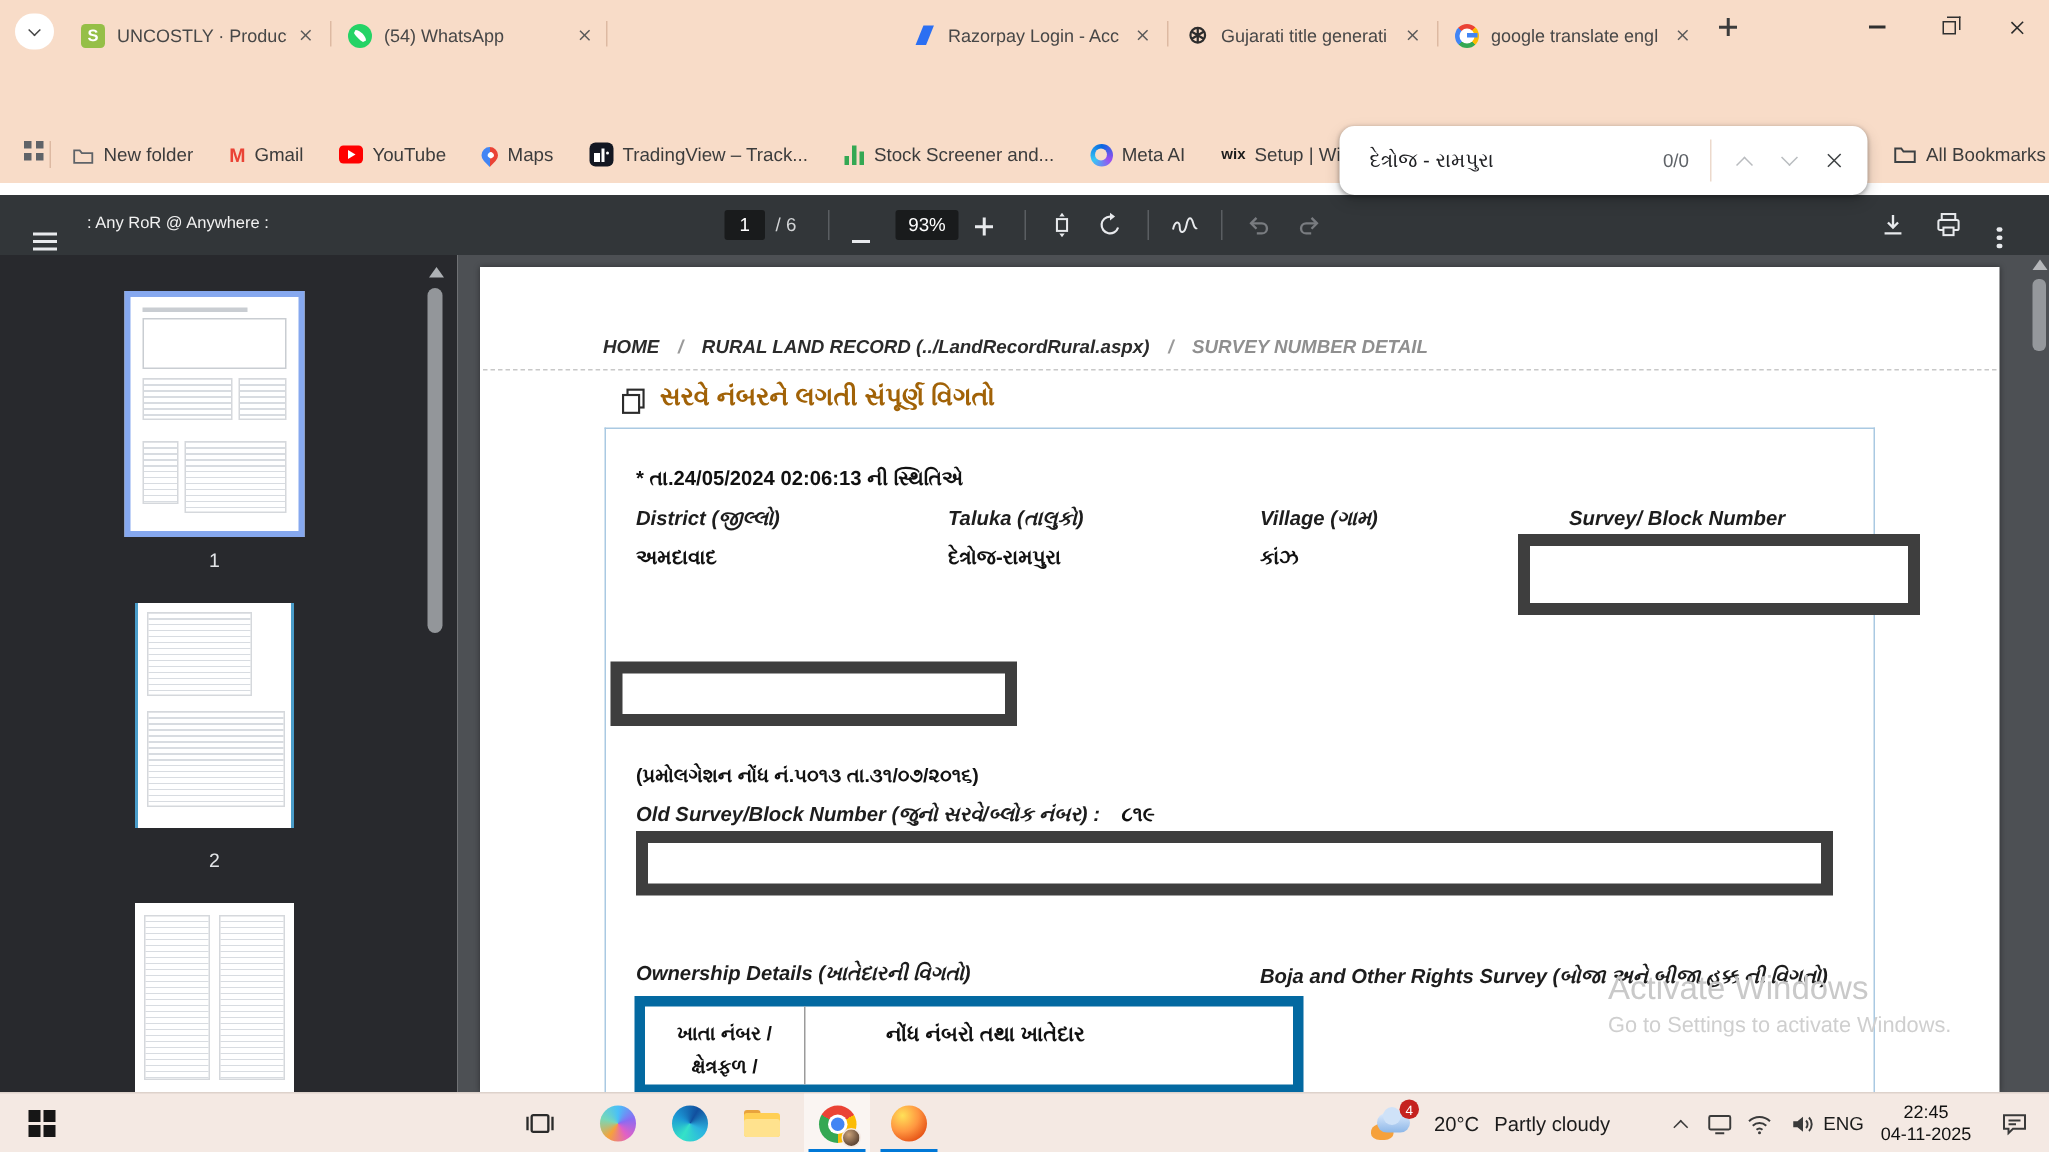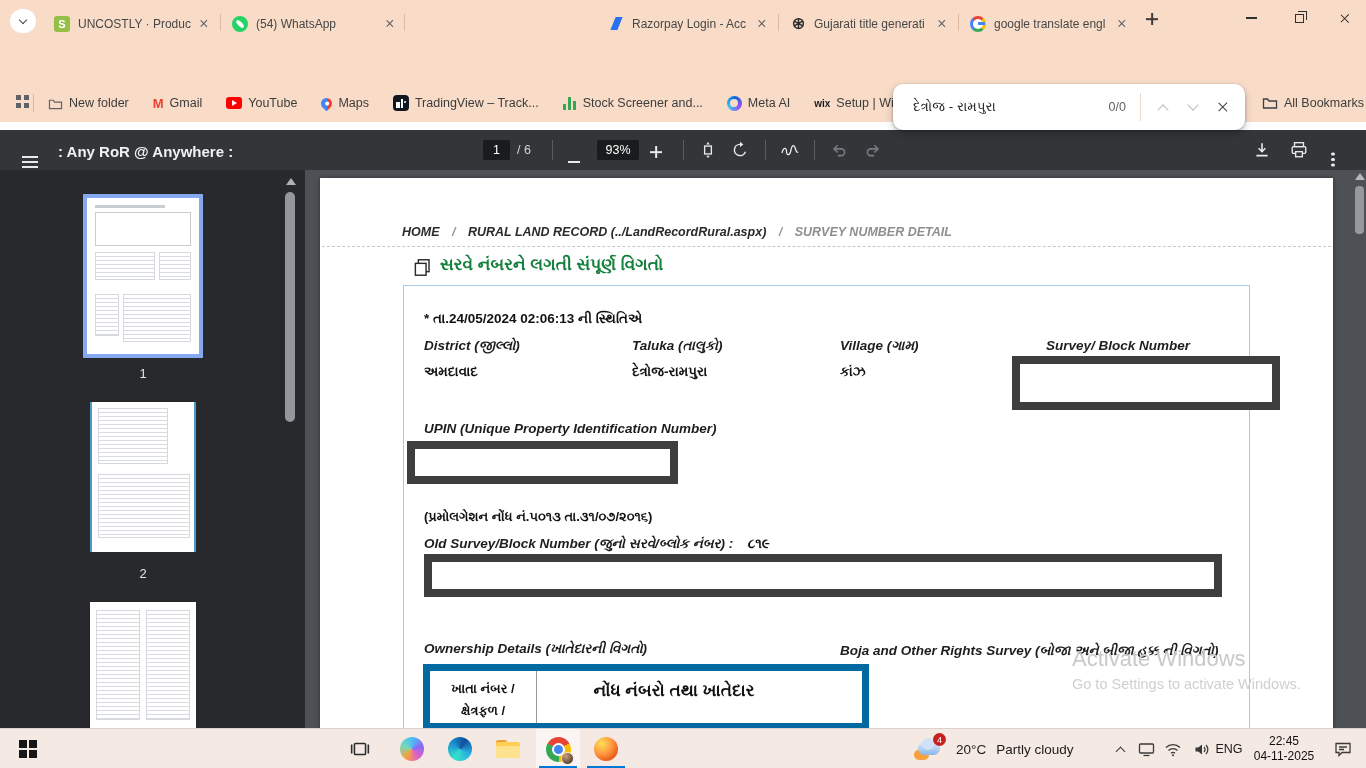--- a/index.html
+++ b/index.html
@@ -256,21 +256,21 @@
   <span style="margin-left:20px;font-size:13.5px;color:#202124;flex:1">દેત્રોજ - રામપુરા</span>
   <span style="font-size:12.5px;color:#5f6368;margin-right:14px">0/0</span>
   <span style="width:1px;height:28px;background:#ecd9cc"></span>
   <span class="chev up" style="color:#b9bcbf;margin:6px 0 0 18px"></span>
   <span class="chev down" style="color:#b9bcbf;margin:-4px 0 0 22px"></span>
   <span class="xmark" style="color:#3c4043;margin:0 16px 0 20px;width:12px;height:12px"></span>
 </div>
 
 <div class="abs pdfbar">
   <span class="abs" style="left:22px;top:19px;color:#e8eaed"><span class="hamb"></span></span>
-  <span class="abs" style="left:58px;top:13px;font-size:15px;font-weight:bold;color:#f1f1f1">: Any RoR @ Anywhere :</span>
+  <span class="abs" style="left:58px;top:13px;font-size:11px;font-weight:normal;color:#f1f1f1">: Any RoR @ Anywhere :</span>
 
   <span class="abs darkbox" style="left:483px;top:140px;width:27px;height:20px;top:10px">1</span>
   <span class="abs" style="left:517px;top:13px;font-size:12.5px;color:#d2d4d6">/ 6</span>
   <span class="abs vdiv" style="left:552px;top:10px;height:20px"></span>
   <span class="abs" style="left:568px;top:19px;color:#e8eaed"><span class="minusbar"></span></span>
   <span class="abs darkbox" style="left:597px;top:10px;width:42px;height:20px">93%</span>
   <span class="abs" style="left:650px;top:14px;color:#e8eaed"><span class="plus"></span></span>
   <span class="abs vdiv" style="left:683px;top:10px;height:20px"></span>
 
   <span class="abs" style="left:699px;top:11px">
@@ -358,55 +358,54 @@
     <span class="crumb" style="color:#8f8f8f">SURVEY NUMBER DETAIL</span>
   </div>
   <div class="abs" style="left:2px;top:68px;width:1009px;border-top:1px dashed #c8c8c8"></div>
 
   <span class="abs" style="left:93px;top:80px">
     <svg width="19" height="19" viewBox="0 0 16 16">
         <rect x="4.5" y="1.5" width="9" height="10" stroke="#2b2b2b" stroke-width="1.2" fill="#fff"></rect>
         <rect x="2" y="4.5" width="9" height="10" stroke="#2b2b2b" stroke-width="1.2" fill="#fff"></rect>
       </svg>
   </span>
-  <span class="abs" style="left:120px;top:77px;font-size:17px;font-weight:bold;color:#15803d">સરવે નંબરને લગતી સંપૂર્ણ વિગતો</span>
+  <span class="abs" style="left:120px;top:77px;font-size:17px;font-weight:bold;color:#a16207">સરવે નંબરને લગતી સંપૂર્ણ વિગતો</span>
 
   <div class="abs" style="left:83px;top:107px;width:847px;height:443px;border:1px solid #aac9e2;border-bottom:none"></div>
 
   <span class="abs gujb" style="left:104px;top:133px">* તા.24/05/2024 02:06:13 ની સ્થિતિએ</span>
 
   <span class="abs iblab" style="left:104px;top:160px">District (જીલ્લો)</span>
   <span class="abs iblab" style="left:312px;top:160px">Taluka (તાલુકો)</span>
   <span class="abs iblab" style="left:520px;top:160px">Village (ગામ)</span>
   <span class="abs iblab" style="left:726px;top:160px">Survey/ Block Number</span>
 
   <span class="abs gujb" style="left:104px;top:186px">અમદાવાદ</span>
   <span class="abs gujb" style="left:312px;top:186px">દેત્રોજ-રામપુરા</span>
   <span class="abs gujb" style="left:520px;top:186px">કાંઝ</span>
   <div class="abs redact" style="left:692px;top:178px;width:268px;height:54px"></div>
 
-  <span class="abs iblab" style="left:104px;top:243px">UPIN (Unique Property Identification Number)</span>
   <div class="abs redact" style="left:87px;top:263px;width:271px;height:43px"></div>
 
   <span class="abs gujb" style="left:104px;top:331px;font-size:13px">(પ્રમોલગેશન નોંધ નં.૫૦૧૩ તા.૩૧/૦૭/૨૦૧૬)</span>
   <div class="abs" style="left:104px;top:356px">
     <span class="iblab">Old Survey/Block Number (જુનો સરવે/બ્લોક નંબર) :</span>
     <span class="gujb" style="margin-left:10px">૮૧૯</span>
   </div>
   <div class="abs redact" style="left:104px;top:376px;width:798px;height:43px"></div>
 
   <span class="abs iblab" style="left:104px;top:463px">Ownership Details (ખાતેદારની વિગતો)</span>
   <span class="abs iblab" style="left:520px;top:463px;width:398px;line-height:20px">Boja and Other Rights Survey (બોજા અને બીજા હક્ક ની વિગતો)</span>
 
   <div class="abs" style="left:103px;top:486px;width:446px;height:66px;border:7px solid #0369a1">
     <div class="abs" style="left:106px;top:0;bottom:0;width:1px;background:#9b9b9b"></div>
     <div class="abs gujb" style="left:0;top:10px;width:106px;text-align:center;font-size:13px">ખાતા નંબર /</div>
     <div class="abs gujb" style="left:0;top:32px;width:106px;text-align:center;font-size:13px">ક્ષેત્રફળ /</div>
     <div class="abs gujb" style="left:0;top:54px;width:106px;text-align:center;font-size:13px">આકાર /</div>
-    <div class="abs gujb" style="left:107px;top:10px;width:274px;text-align:center;font-size:17px">નોંધ નંબરો તથા ખાતેદાર</div>
+    <div class="abs gujb" style="left:90px;top:10px;width:274px;text-align:center;font-size:14px">નોંધ નંબરો તથા ખાતેદાર</div>
   </div>
 
 
   <span class="abs" style="left:752px;top:468px;font-size:22px;color:#c9c9c9">Activate Windows</span>
   <span class="abs" style="left:752px;top:498px;font-size:14.5px;color:#cfcfcf">Go to Settings to activate Windows.</span>
 </div>
 
 <div class="abs" style="left:1355px;top:173px;width:0;height:0;border-left:5px solid transparent;border-right:5px solid transparent;border-bottom:7px solid #b5b7ba"></div>
 <div class="abs" style="left:1355px;top:186px;width:9px;height:48px;background:#95989c;border-radius:4px"></div>
 

